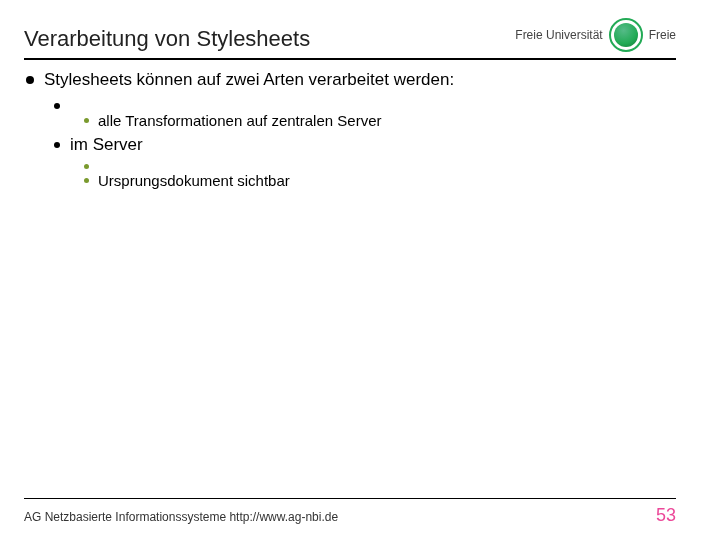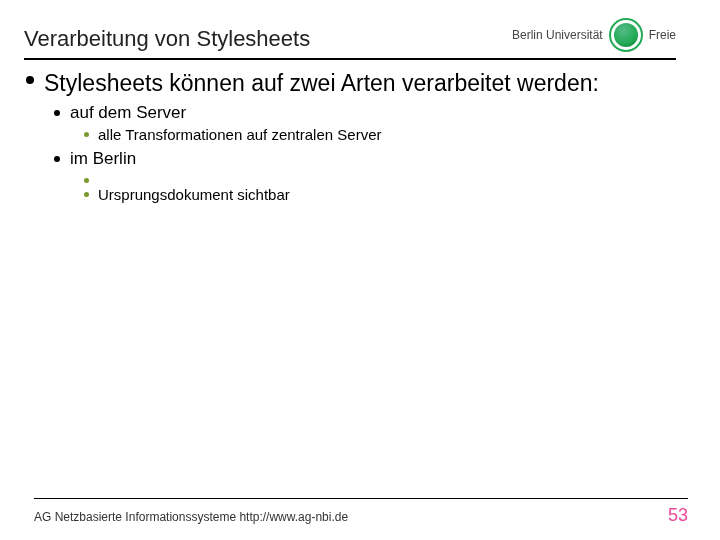--- a/index.html
+++ b/index.html
@@ -10,70 +10,69 @@
   .logo-wrap { display: flex; align-items: center; gap: 6px; }
   .logo-text-left { font-size: 12px; color: #444; }
   .logo-seal { width: 34px; height: 34px; border-radius: 50%; border: 2px solid #2a5; display: flex; align-items: center; justify-content: center; }
   .logo-seal-inner { width: 24px; height: 24px; border-radius: 50%; background: radial-gradient(circle at 40% 30%, #5b8 0%, #2a5 60%, #173 100%); }
   .logo-text-right { font-size: 12px; color: #444; }
   .hr-top { border: 0; border-top: 2px solid #000; margin: 4px 0 10px 0; }
   .content { padding-left: 2px; }
   .l1 { display: flex; margin-bottom: 6px; }
   .dot { flex: 0 0 auto; display: inline-block; border-radius: 50%; margin-top: 6px; margin-right: 10px; }
   .d1 { width: 8px; height: 8px; background: #000; }
-  .l1-text { font-size: 23px; }
+  .l1-text { font-size: 17px; }
   .l2 { display: flex; margin-left: 28px; margin-top: 4px; margin-bottom: 2px; }
   .d2 { width: 6px; height: 6px; background: #000; margin-top: 7px; margin-right: 10px; }
   .l2-text { font-size: 17px; }
   .l3 { display: flex; margin-left: 58px; margin-top: 2px; }
   .d3 { width: 5px; height: 5px; background: #7a9a2e; margin-top: 7px; margin-right: 9px; border-radius: 50%; }
   .l3-text { font-size: 15px; line-height: 1.35; }
-  .footer { position: absolute; left: 24px; right: 12px; bottom: 14px; margin-left: 10px; }
+  .footer { position: absolute; left: 24px; right: 24px; bottom: 14px; }
   .hr-bottom { border: 0; border-top: 1.5px solid #000; margin-bottom: 6px; }
   .footer-row { display: flex; justify-content: space-between; align-items: baseline; }
   .footer-text { font-size: 12px; color: #333; }
   .page-num { font-size: 18px; color: #ec4899; }
 </style>
 </head>
 <body>
 
 <div class="slide">
 
   <div class="header">
     <div class="title">Verarbeitung von Stylesheets</div>
     <div class="logo-wrap">
-      <span class="logo-text-left">Berlin Universität</span>
+      <span class="logo-text-left">Freie Universität</span>
       <span class="logo-seal">
           <span class="logo-seal-inner"></span>
         </span>
       <span class="logo-text-right">Freie</span>
     </div>
   </div>
 
   <hr class="hr-top">
 
   <div class="content">
 
     <div class="l1">
       <span class="dot d1"></span>
       <span class="l1-text">Stylesheets können auf zwei Arten verarbeitet werden:</span>
     </div>
 
     <div class="l2">
       <span class="dot d2"></span>
-      <span class="l2-text">auf dem Server</span>
     </div>
     <div class="l3">
       <span class="dot d3"></span>
       <span class="l3-text">alle Transformationen auf zentralen Server</span>
     </div>
 
     <div class="l2">
       <span class="dot d2"></span>
-      <span class="l2-text">im Berlin</span>
+      <span class="l2-text">im Server</span>
     </div>
     <div class="l3">
       <span class="dot d3"></span>
     </div>
     <div class="l3">
       <span class="dot d3"></span>
       <span class="l3-text">Ursprungsdokument sichtbar</span>
     </div>
 
   </div>

